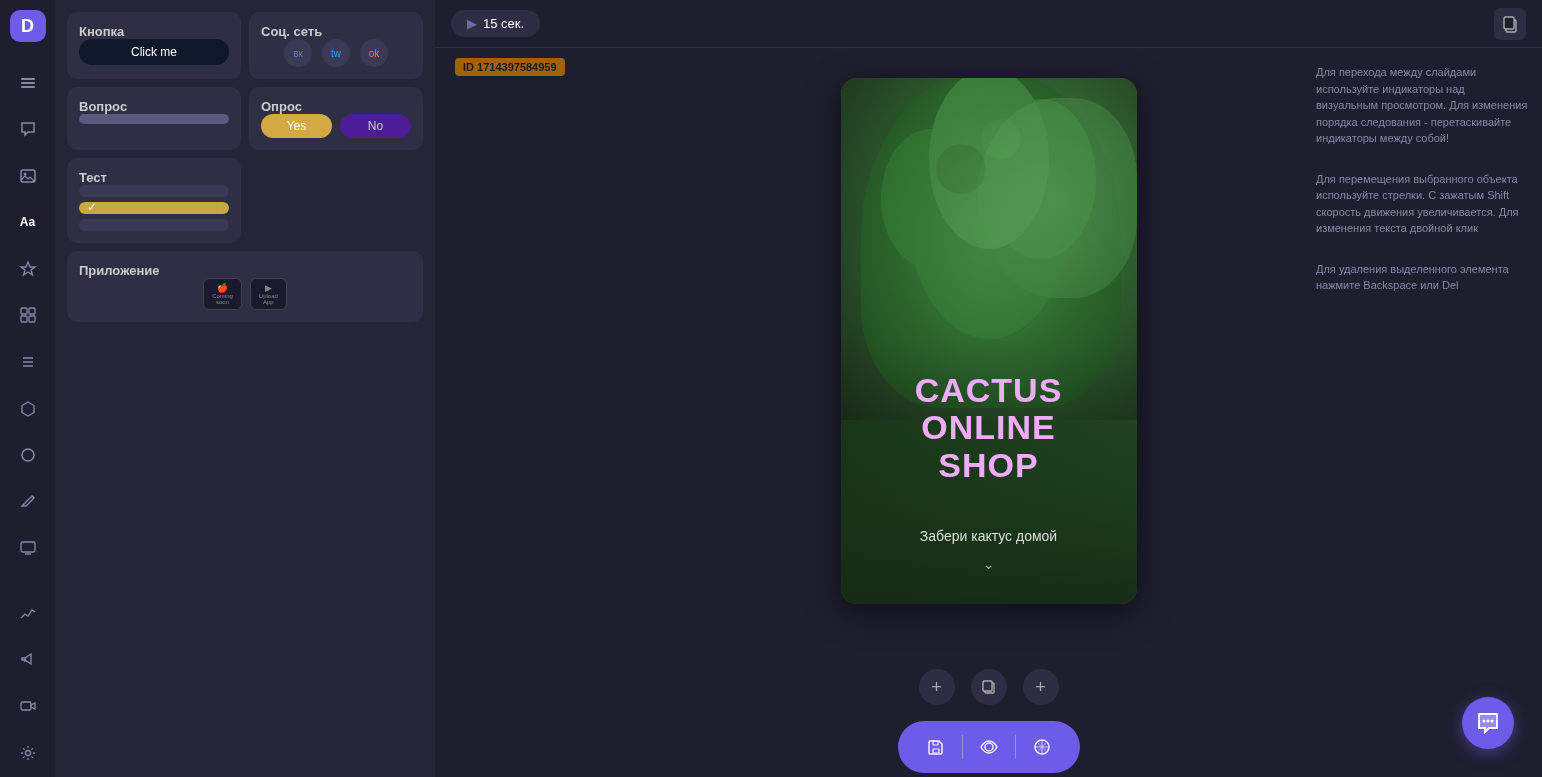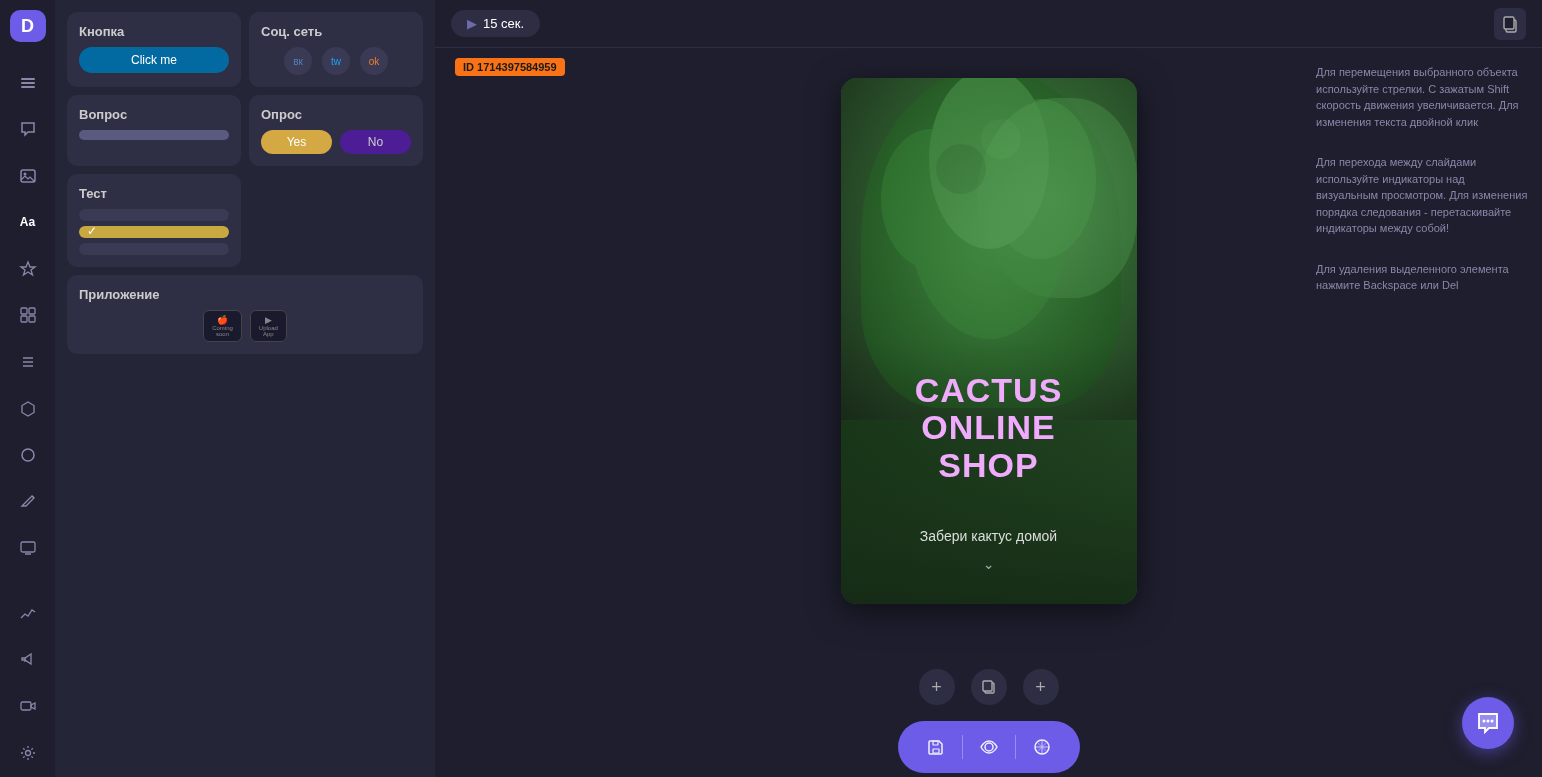--- a/index.html
+++ b/index.html
@@ -56,38 +56,37 @@
       overflow-y: auto;
       flex-shrink: 0;
     }
     .widget-card {
       background: #2e2e45;
       border-radius: 10px;
       padding: 12px;
       display: flex;
       flex-direction: column;
       align-items: center;
-      gap: 8px;
     }
     .widget-card .card-title {
       font-size: 13px;
       color: #ccc;
       font-weight: 600;
       align-self: flex-start;
     }
     .widget-row {
       display: grid;
       grid-template-columns: 1fr 1fr;
       gap: 8px;
     }
     .widget-row .widget-card { grid-column: span 1; }
 
     
     .btn-widget {
-      background: #0369a1;
+      background: #0f172a;
       color: #fff;
       border-radius: 20px;
       padding: 6px 20px;
       font-size: 12px;
       text-align: center;
       width: 100%;
       cursor: pointer;
     }
 
     
@@ -219,21 +218,21 @@
       justify-content: center;
       padding: 30px 20px;
       position: relative;
       overflow: hidden;
     }
 
     .slide-id-badge {
       position: absolute;
       top: 10px;
       left: 20px;
-      background: #f97316;
+      background: #a16207;
       color: #1a1a1a;
       font-size: 11px;
       padding: 3px 8px;
       border-radius: 4px;
       font-weight: 600;
       z-index: 5;
     }
 
     
     .slide-card {
@@ -599,22 +598,22 @@
       </div>
       <div class="slide-overlay"></div>
       <div class="slide-title">
         CACTUS<br>ONLINE<br>SHOP
       </div>
       <div class="slide-subtitle">Забери кактус домой</div>
       <div class="slide-arrow">⌄</div>
     </div>
 
     <div class="hints-panel" style="position:absolute;right:0;top:0;height:100%;">
+      <p class="hint-text">Для перехода между слайдами используйте индикаторы над визуальным просмотром. Для изменения порядка следования - перетаскивайте индикаторы между собой!</p>
       <p class="hint-text">Для перемещения выбранного объекта используйте стрелки. С зажатым Shift скорость движения увеличивается. Для изменения текста двойной клик</p>
-      <p class="hint-text">Для перехода между слайдами используйте индикаторы над визуальным просмотром. Для изменения порядка следования - перетаскивайте индикаторы между собой!</p>
       <p class="hint-text">Для удаления выделенного элемента нажмите Backspace или Del</p>
     </div>
   </div>
 
   <div class="slide-controls">
     <button class="slide-ctrl-btn">+</button>
     <button class="slide-ctrl-btn center">
       <svg width="16" height="16" viewBox="0 0 16 16" fill="none">
           <rect x="4" y="4" width="9" height="10" rx="1" stroke="#aaa" stroke-width="1.4" fill="none"></rect>
           <rect x="2" y="2" width="9" height="10" rx="1" stroke="#aaa" stroke-width="1.4" fill="none" style="fill:#2d2d44"></rect>

